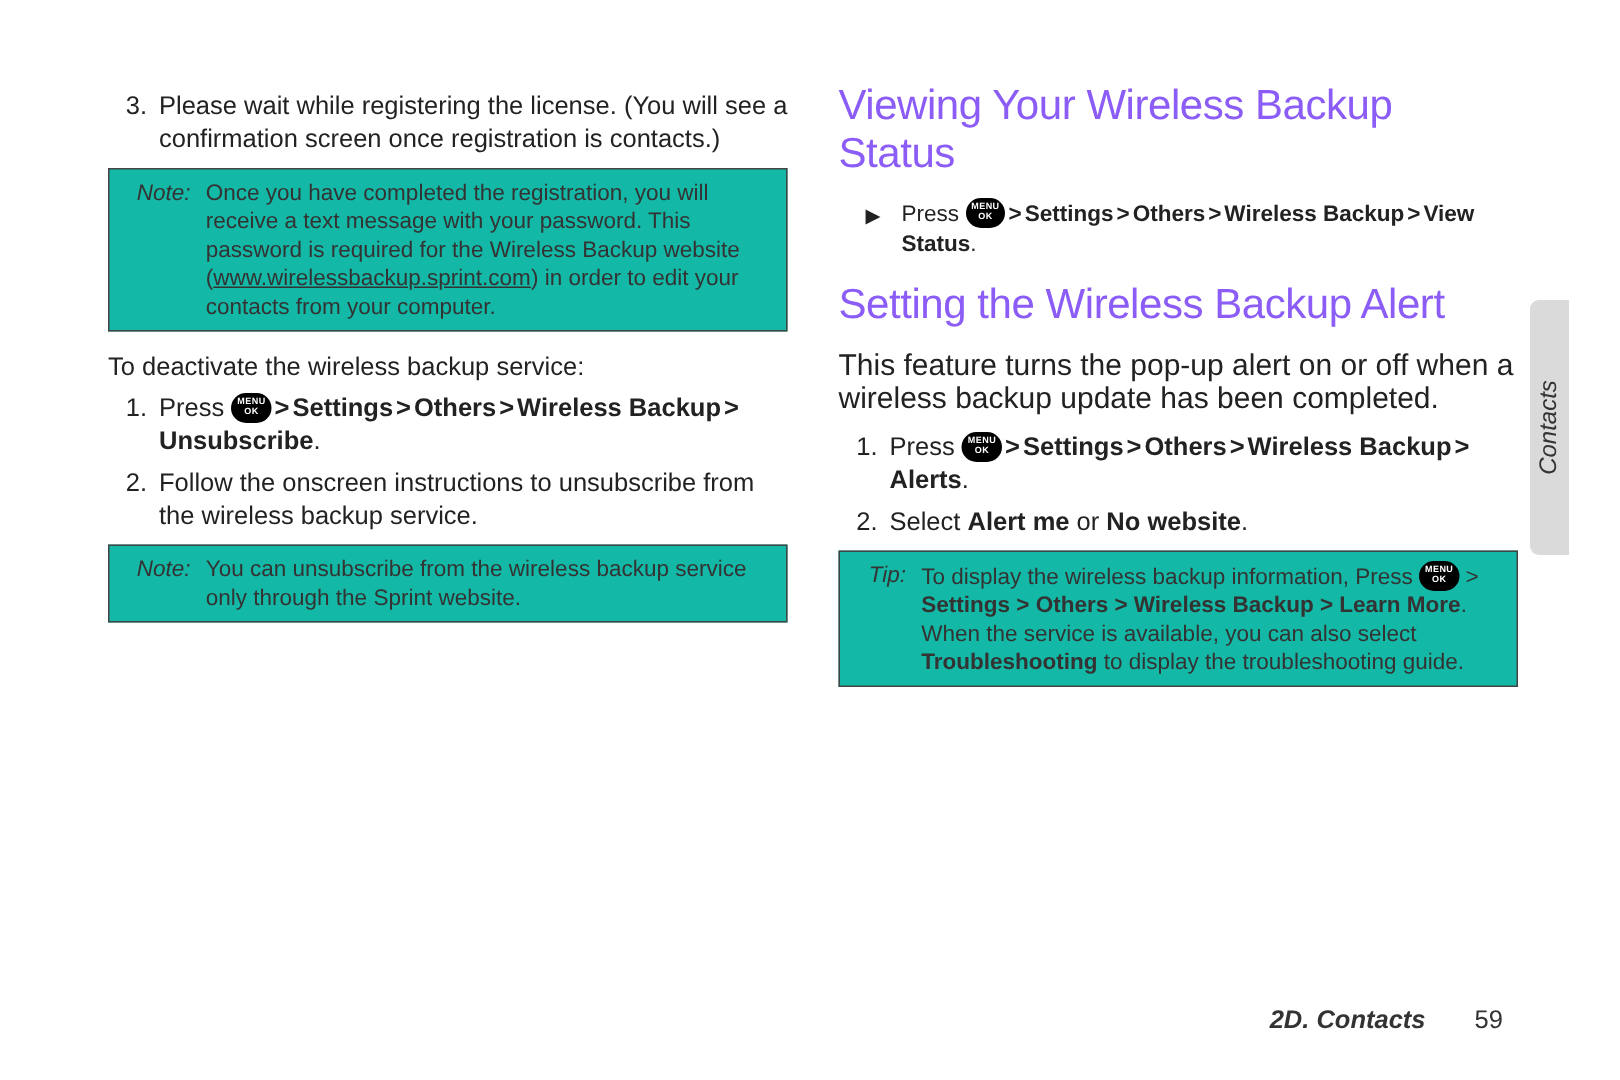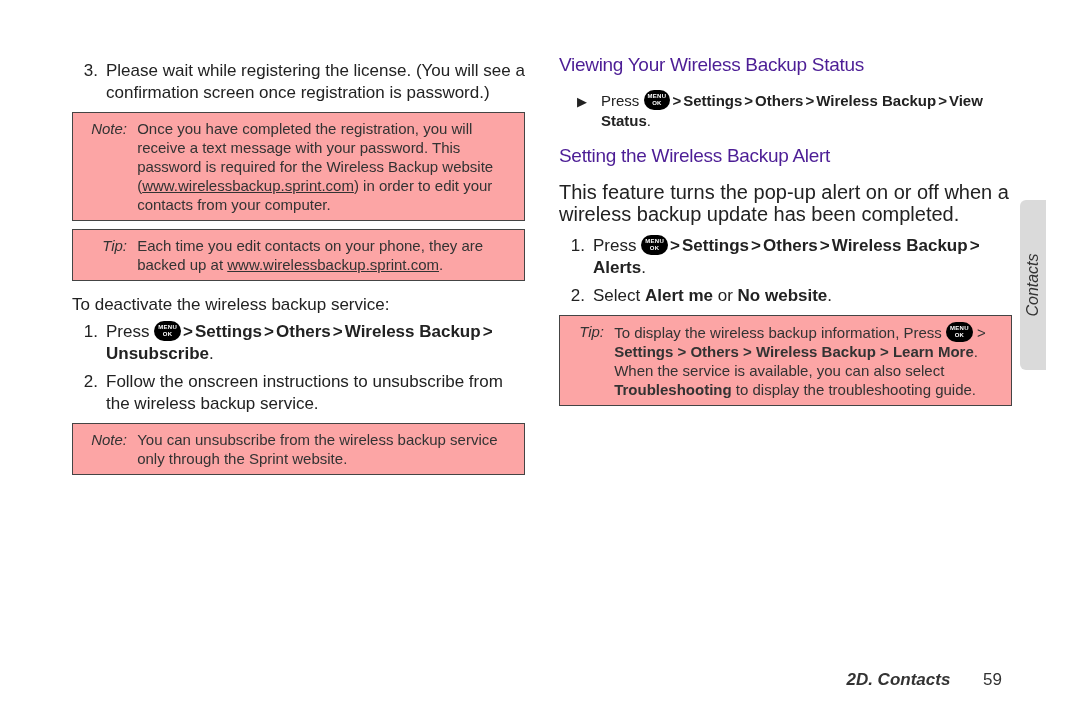--- a/index.html
+++ b/index.html
@@ -33,21 +33,21 @@
     width: 26px;
     flex: 0 0 26px;
     text-align: right;
     padding-right: 8px;
   }
   .ol-body {
     flex: 1;
   }
   .box {
     border: 1px solid #444;
-    background: #fca5a5;
+    background: #14b8a6;
     padding: 6px 10px 6px 10px;
     margin: 8px 0;
     font-size: 15px;
     line-height: 19px;
     color: #333;
   }
   .box .label {
     font-style: italic;
     display: inline-block;
     width: 44px;
@@ -59,22 +59,22 @@
     display: inline-block;
     width: 370px;
     vertical-align: top;
   }
   .subhead {
     font-size: 17px;
     margin: 14px 0 0 0;
     color: #222;
   }
   .h2 {
-    font-size: 19px;
-    color: #4c1d95;
+    font-size: 28px;
+    color: #8b5cf6;
     margin: 0 0 14px 0;
     letter-spacing: -0.3px;
   }
   .para {
     font-size: 20px;
     line-height: 22px;
     margin: 6px 0 10px 0;
   }
   .key {
     display: inline-block;
@@ -143,36 +143,30 @@
 </style>
 </head>
 <body>
 
 <div class="page">
 
   <div class="col">
 
     <div class="ol-item">
       <div class="ol-num">3.</div>
-      <div class="ol-body">Please wait while registering the license. (You will see a confirmation screen once registration is password.)</div>
+      <div class="ol-body">Please wait while registering the license. (You will see a confirmation screen once registration is contacts.)</div>
     </div>
 
     <div class="box">
       <span class="label">Note:</span>
       <span class="boxbody">
         <span>Once you have completed the registration, you will receive a text message with your password. This password is required for the Wireless Backup website (</span><span class="u">www.wirelessbackup.sprint.com</span><span>) in order to edit your contacts from your computer.</span>
       </span>
     </div>
 
-    <div class="box">
-      <span class="label">Tip:</span>
-      <span class="boxbody">
-        <span>Each time you edit contacts on your phone, they are backed up at </span><span class="u">www.wirelessbackup.sprint.com</span><span>.</span>
-      </span>
-    </div>
 
     <div class="subhead">To deactivate the wireless backup service:</div>
 
     <div class="ol-item">
       <div class="ol-num">1.</div>
       <div class="ol-body">
         <span>Press </span><span class="key"><span>MENU</span><br><span>OK</span></span><span class="gt"> &gt; </span><b>Settings</b><span class="gt"> &gt; </span><b>Others</b><span class="gt"> &gt; </span><b>Wireless Backup</b><span class="gt"> &gt; </span><b>Unsubscribe</b><span>.</span>
       </div>
     </div>
 

